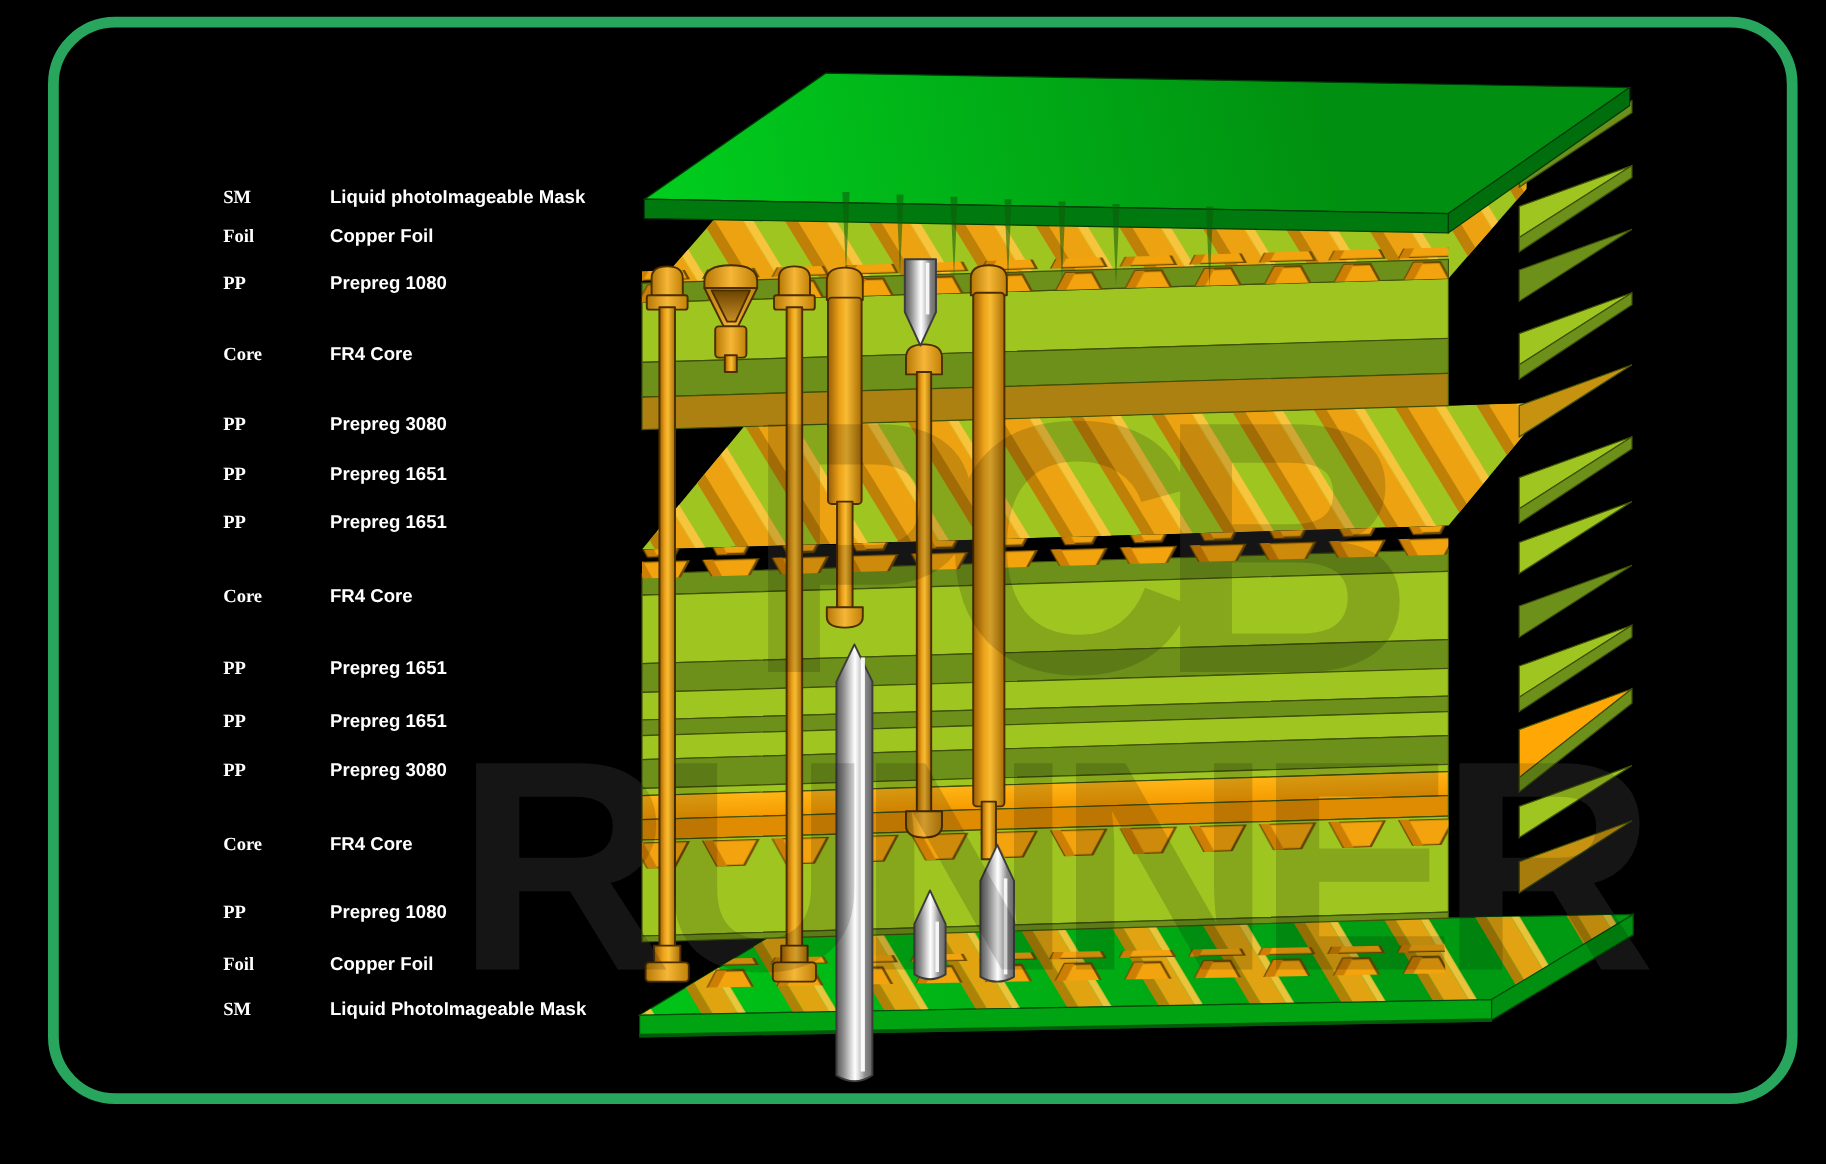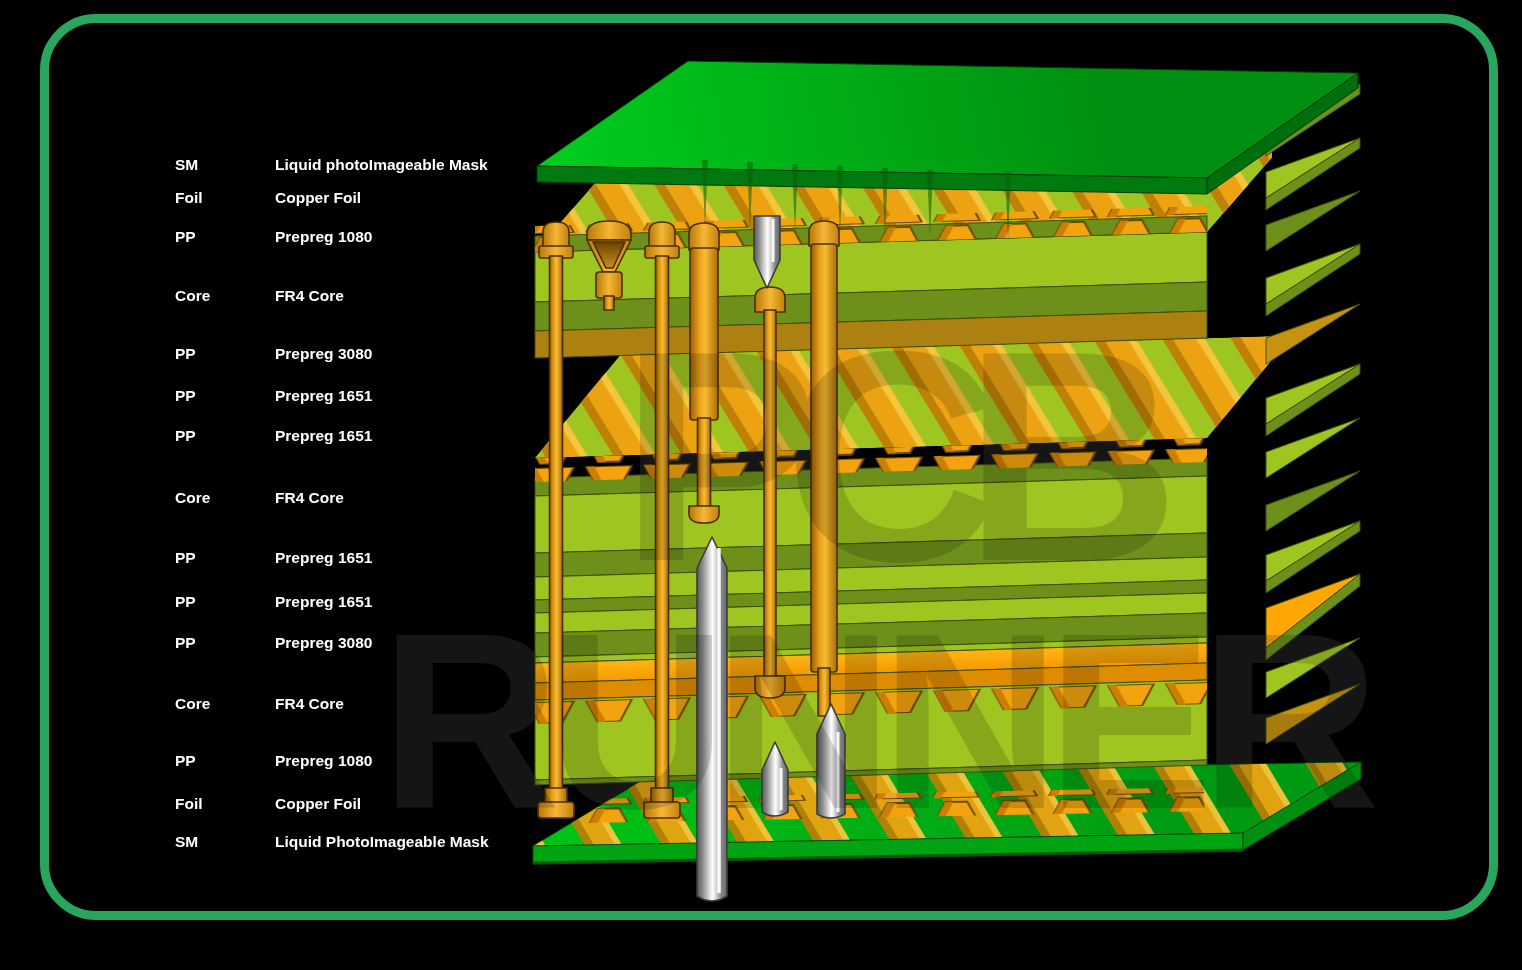--- a/index.html
+++ b/index.html
@@ -4,21 +4,21 @@
 <style>
   html,body{margin:0;padding:0;background:#000;}
   #canvas{position:relative;width:1522px;height:970px;background:var(--background,#000);
           font-family:"Liberation Sans",sans-serif;overflow:hidden;}
   #frame{position:absolute;left:40px;top:14px;width:1440px;height:888px;
          border:9px solid var(--frame,#28a65e);border-radius:56px;pointer-events:none;}
   #illustration{position:absolute;left:0;top:0;}
   #legend{position:absolute;left:0;top:0;width:100%;height:100%;}
   .lrow{position:absolute;height:22px;line-height:22px;color:var(--text,#fff);
         font-weight:bold;font-size:15.5px;white-space:nowrap;}
-  .lrow .code{position:absolute;left:175px;}
+  .lrow .code{position:absolute;left:186px;font-family:Liberation Serif, serif;}
   .lrow .desc{position:absolute;left:275px;}
   svg{display:block;}
 </style>
 </head>
 <body>
 
 <div id="canvas">
 
   <svg id="illustration" width="1522" height="970" viewBox="0 0 1522 970">
     <defs>

